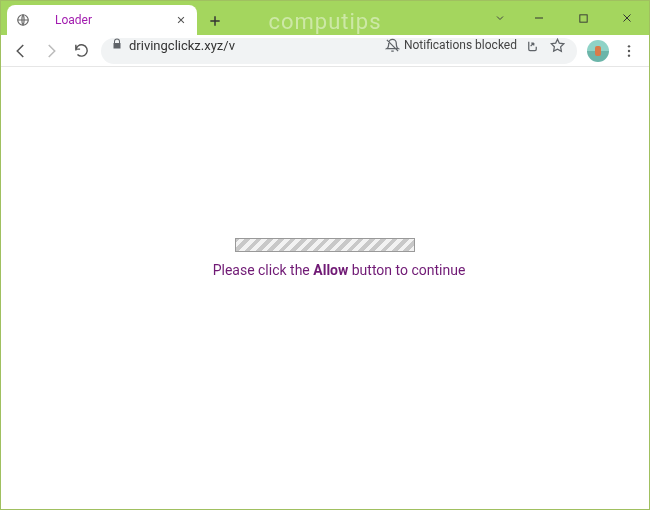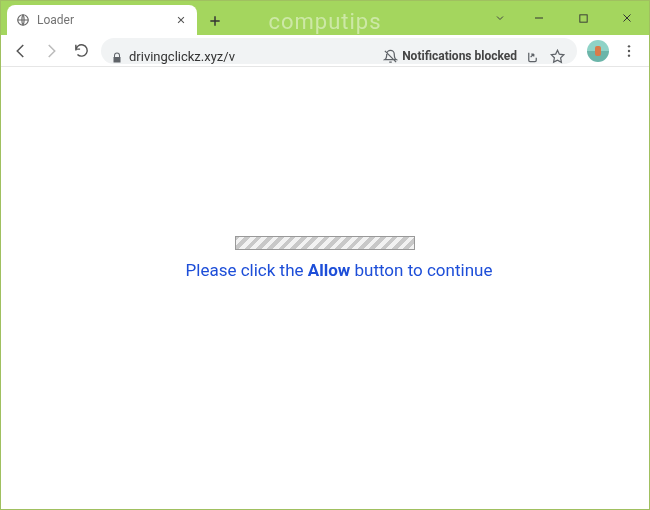--- a/index.html
+++ b/index.html
@@ -4,48 +4,48 @@
   <style>
     * { margin: 0; padding: 0; box-sizing: border-box; font-family: -apple-system, BlinkMacSystemFont, "Segoe UI", Roboto, Arial, sans-serif; }
     body { width: 650px; height: 510px; overflow: hidden; background: #fff; }
     
     .window { width: 650px; height: 510px; border: 1px solid #a0c060; display: flex; flex-direction: column; }
     
     .titlebar { height: 34px; background: #a4d65e; display: flex; align-items: center; position: relative; }
     .tab-strip { display: flex; align-items: flex-end; height: 34px; padding-left: 6px; }
     .tab { background: #fff; height: 30px; min-width: 190px; border-radius: 8px 8px 0 0; display: flex; align-items: center; padding: 0 8px; gap: 6px; margin-top: 4px; position: relative; }
     .tab-favicon { width: 16px; height: 16px; color: #666; display: flex; align-items: center; justify-content: center; }
-    .tab-title { font-size: 12px; color: #737373; flex: 1; }
+    .tab-title { font-size: 12px; color: #a21caf; flex: 1; margin-left: 18px; }
     .tab-close { width: 16px; height: 16px; display: flex; align-items: center; justify-content: center; color: #555; cursor: pointer; }
     .new-tab { width: 28px; height: 28px; display: flex; align-items: center; justify-content: center; color: #333; cursor: pointer; margin-left: 4px; margin-top: 4px; }
     
     .watermark { position: absolute; left: 50%; transform: translateX(-50%); font-size: 22px; color: rgba(255,255,255,0.45); letter-spacing: 1px; pointer-events: none; user-select: none; top: 8px; }
     
     .win-controls { position: absolute; right: 0; top: 0; height: 34px; display: flex; align-items: center; }
     .win-btn { width: 44px; height: 34px; display: flex; align-items: center; justify-content: center; color: #333; cursor: pointer; }
     .win-caret { width: 34px; height: 34px; display: flex; align-items: center; justify-content: center; color: #444; cursor: pointer; }
     
     .toolbar { height: 32px; background: #fff; border-bottom: 1px solid #e6e6e6; display: flex; align-items: center; padding: 0 6px; gap: 2px; }
     .nav-btn { width: 28px; height: 28px; display: flex; align-items: center; justify-content: center; color: #555; border-radius: 50%; cursor: pointer; }
     .nav-btn.disabled { color: #bbb; cursor: default; }
     
-    .omnibox { flex: 1; height: 26px; background: #f1f3f4; border-radius: 13px; display: flex; align-items: flex-end; padding: 0 10px; gap: 6px; margin: 0 4px; }
+    .omnibox { flex: 1; height: 26px; background: #f1f3f4; border-radius: 13px; display: flex; align-items: flex-start; padding: 0 10px; gap: 6px; margin: 0 4px; }
     .lock-icon { color: #5f6368; display: flex; align-items: center; }
     .url-text { font-size: 13px; color: #333; flex: 1; white-space: nowrap; overflow: hidden; }
-    .notif-chip { display: flex; align-items: center; gap: 4px; font-size: 12px; color: #444; font-weight: bold; }
+    .notif-chip { display: flex; align-items: center; gap: 4px; font-size: 12px; color: #444; }
     .omni-icon { color: #5f6368; display: flex; align-items: center; cursor: pointer; padding: 0 2px; }
     
     .avatar { width: 22px; height: 22px; border-radius: 50%; background: linear-gradient(180deg, #8fd3c7 50%, #6bb5a9 50%); display: flex; align-items: center; justify-content: center; margin: 0 4px; cursor: pointer; position: relative; }
     .avatar::after { content: ""; width: 6px; height: 10px; background: #d97b4a; border-radius: 2px; position: absolute; }
     
     .menu-btn { width: 28px; height: 28px; display: flex; align-items: center; justify-content: center; color: #555; cursor: pointer; }
     
     .content { flex: 1; background: #fff; display: flex; flex-direction: column; align-items: center; justify-content: center; padding-bottom: 60px; }
     .loader-bar { width: 180px; height: 14px; border: 1px solid #999; background: repeating-linear-gradient(-45deg, #f2f2f2, #f2f2f2 4px, #c8c8c8 4px, #c8c8c8 8px); margin-bottom: 10px; }
-    .message { font-size: 17px; color: #1d4ed8; margin-left: 28px; }
+    .message { font-size: 14px; color: #701a75; margin-left: 28px; }
     .message b { font-weight: 700; }
     
     svg { display: block; }
   </style>
 </head>
 <body>
 
 <div class="window">
 
   <div class="titlebar">

